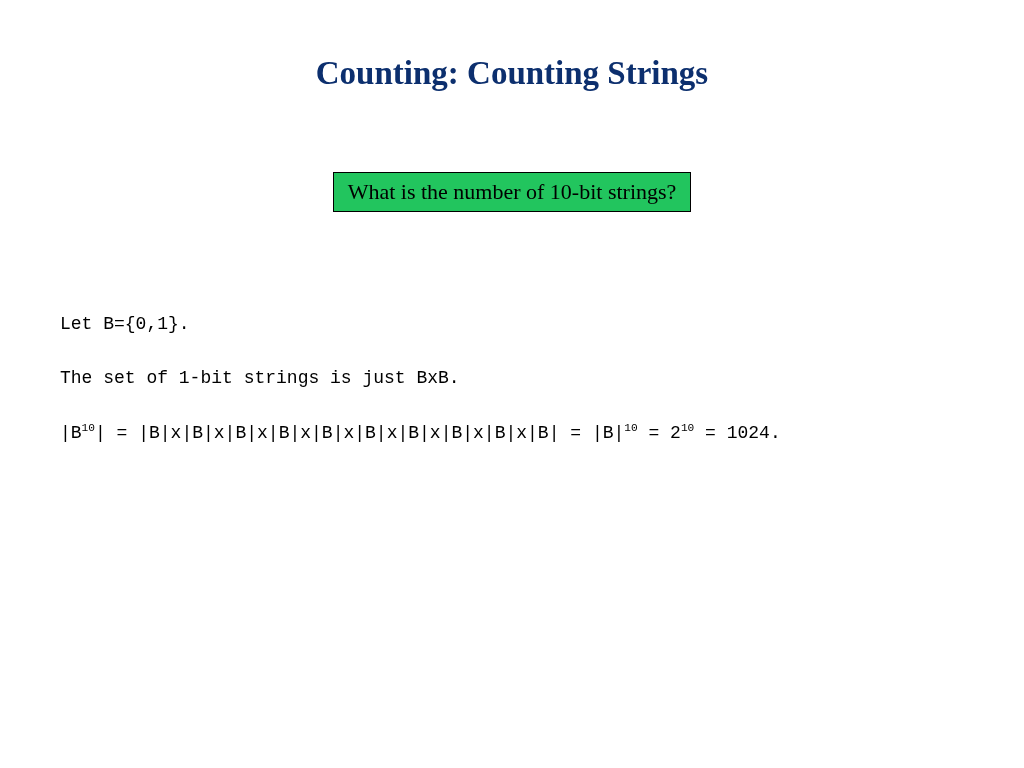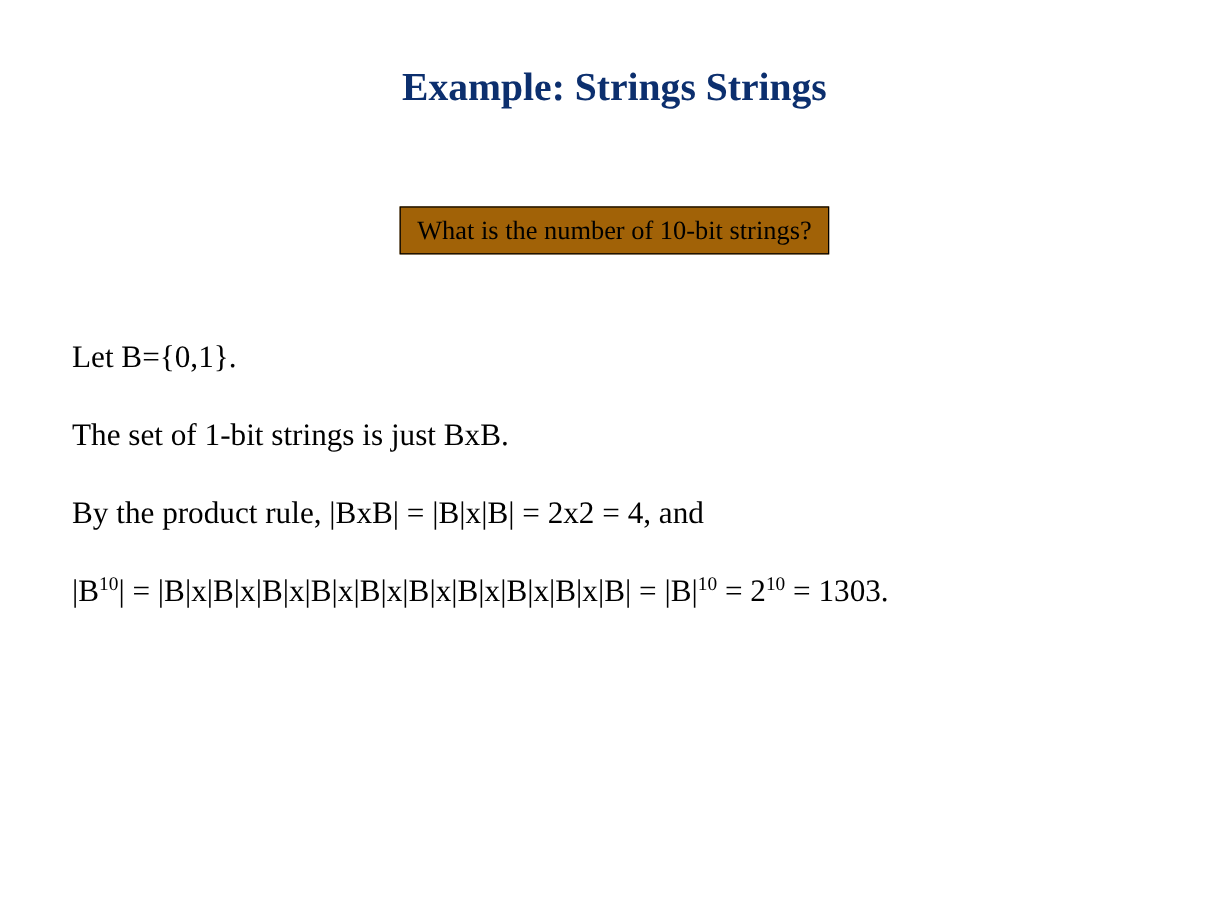--- a/index.html
+++ b/index.html
@@ -19,56 +19,55 @@
     }
     .title {
       font-family: "Comic Sans MS", "Comic Sans", cursive;
       font-weight: bold;
       font-size: 33px;
       color: #0c2f6e;
       text-align: center;
       margin-bottom: 80px;
     }
     .question-box {
-      background: #a16207;
+      background: #22c55e;
       border: 1px solid #000;
       padding: 6px 14px;
       display: block;
       width: fit-content;
-      margin: 0 auto 68px auto;
+      margin: 0 auto 100px auto;
       font-family: "Comic Sans MS", "Comic Sans", cursive;
       font-size: 22px;
     }
     .body-text {
-      font-family: Liberation Serif, serif;
-      font-size: 26px;
+      font-family: Liberation Mono, monospace;
+      font-size: 18px;
       line-height: 1.35;
     }
     .para {
       margin-bottom: 30px;
     }
     sup {
       font-size: 0.62em;
       vertical-align: super;
       line-height: 0;
     }
   </style>
 </head>
 <body>
 
 <div class="slide">
-  <h1 class="title">Example: Strings Strings</h1>
+  <h1 class="title">Counting: Counting Strings</h1>
 
   <div class="question-box">
     <span>What is the number of 10-bit strings?</span>
   </div>
 
   <div class="body-text">
     <p class="para">Let B={0,1}.</p>
 
     <p class="para">The set of 1-bit strings is just BxB.</p>
 
 
-    <p class="para">By the product rule, |BxB| = |B|x|B| = 2x2 = 4, and</p>
 
-    <p class="para"><span>|B</span><sup>10</sup><span>| = |B|x|B|x|B|x|B|x|B|x|B|x|B|x|B|x|B|x|B| = |B|</span><sup>10</sup><span> = 2</span><sup>10</sup><span> = 1303.</span></p>
+    <p class="para"><span>|B</span><sup>10</sup><span>| = |B|x|B|x|B|x|B|x|B|x|B|x|B|x|B|x|B|x|B| = |B|</span><sup>10</sup><span> = 2</span><sup>10</sup><span> = 1024.</span></p>
   </div>
 </div>
 
 </body></html>

